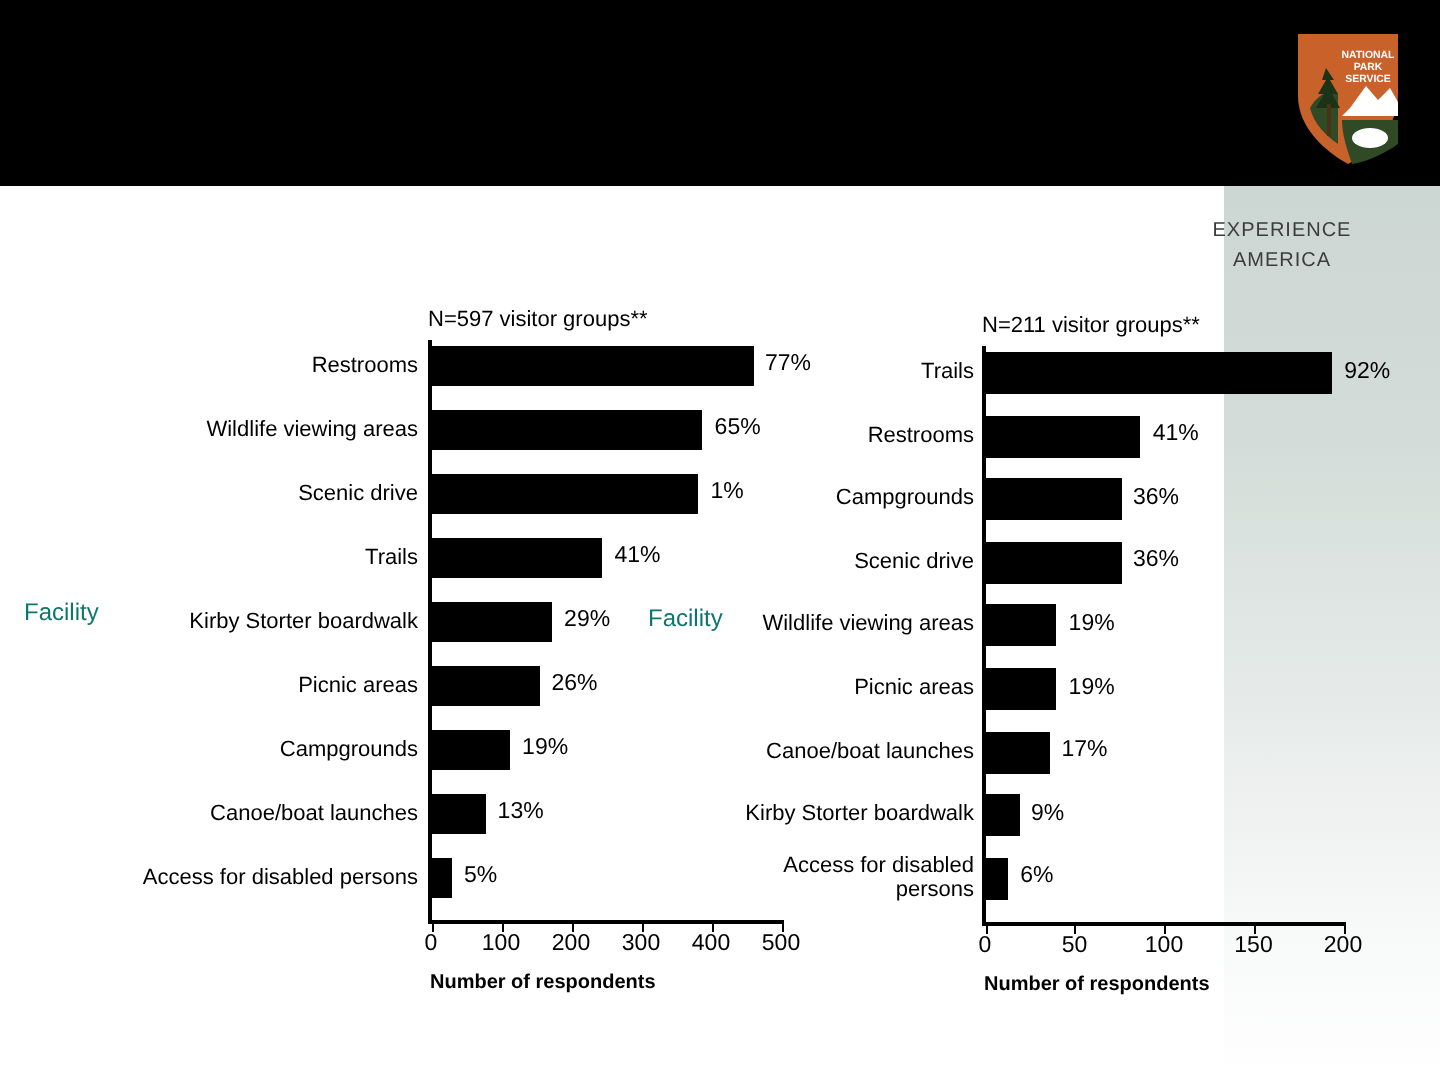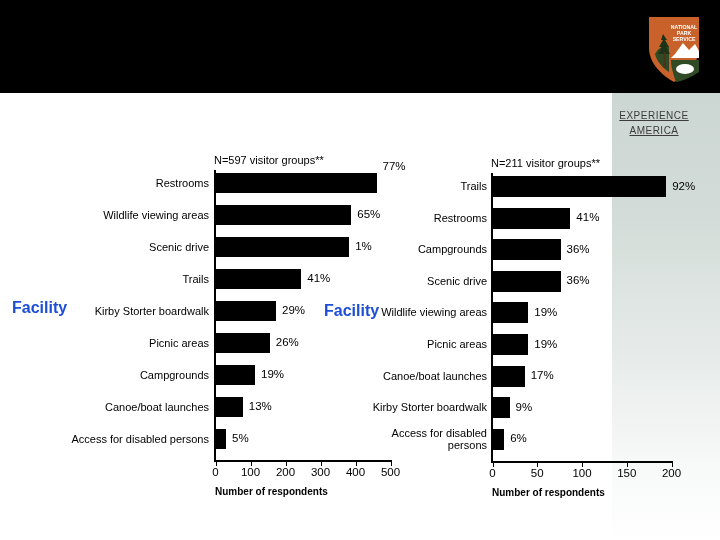--- a/index.html
+++ b/index.html
@@ -31,44 +31,43 @@
   }
   
   .side-panel {
     position: absolute;
     left: 612px; top: 93px;
     width: 108px; height: 447px;
     background: linear-gradient(to bottom, #ccd6d2 0%, #d3dcd8 28%, #e6ebe9 58%, #f7f8f8 82%, #ffffff 100%);
   }
   .side-panel-text {
     position: absolute;
-    left: 600px; top: 108px;
+    left: 587px; top: 108px;
     width: 108px;
     text-align: center;
     font-size: 10px;
     color: #3c3c3c;
     line-height: 15px;
     letter-spacing: 0.5px;
-    text-decoration: underline;
   }
   
   .chart {
     position: absolute;
   }
   .chart-title {
     position: absolute;
     font-size: 11px;
     color: #000;
     white-space: nowrap;
   }
   .axis-y-title {
     position: absolute;
-    font-size: 16px;
-    font-weight: bold;
-    color: #1d4ed8;
+    font-size: 12px;
+    font-weight: normal;
+    color: #0f766e;
     white-space: nowrap;
   }
   .axis-x-title {
     position: absolute;
     font-size: 10px;
     font-weight: bold;
     color: #000;
     text-align: left;
     white-space: nowrap;
   }
@@ -136,21 +135,21 @@
   </div>
 
   <div class="chart" id="left-chart" style="left:0;top:0;width:420px;height:540px;">
     <div class="chart-title" style="left:214px;top:154px;">N=597 visitor groups**</div>
     <div class="axis-y-title" style="left:12px;top:299px;">Facility</div>
     <div class="axis-x-title" style="left:215px;top:486px;width:176px;">Number of respondents</div>
     <div class="axis-line" style="left:214px;top:170px;width:1.5px;height:290px;"></div>
     <div class="axis-line" style="left:214px;top:460px;width:177px;height:1.5px;"></div>
   <div class="cat-label" style="left: 29px; width: 180px; top: 176.5px;">Restrooms</div>
       <div class="bar" style="left: 215.5px; top: 173px; width: 161px; height: 20px;"></div>
-      <div class="bar-value" style="left: 382.5px; top: 160px;">77%</div>
+      <div class="bar-value" style="left: 382.5px; top: 176px;">77%</div>
       <div class="cat-label" style="left: 29px; width: 180px; top: 208.5px;">Wildlife viewing areas</div>
       <div class="bar" style="left: 215.5px; top: 205px; width: 135.8px; height: 20px;"></div>
       <div class="bar-value" style="left: 357.3px; top: 208px; text-align: right;">65%</div>
       <div class="cat-label" style="left: 29px; width: 180px; top: 240.5px;">Scenic drive</div>
       <div class="bar" style="left: 215.5px; top: 237px; width: 133.7px; height: 20px;"></div>
       <div class="bar-value" style="left: 355.2px; top: 240px;">1%</div>
       <div class="cat-label" style="left: 29px; width: 180px; top: 272.5px;">Trails</div>
       <div class="bar" style="left: 215.5px; top: 269px; width: 85.75px; height: 20px;"></div>
       <div class="bar-value" style="left: 307.25px; top: 272px;">41%</div>
       <div class="cat-label" style="left: 29px; width: 180px; top: 304.5px;">Kirby Storter boardwalk</div>

